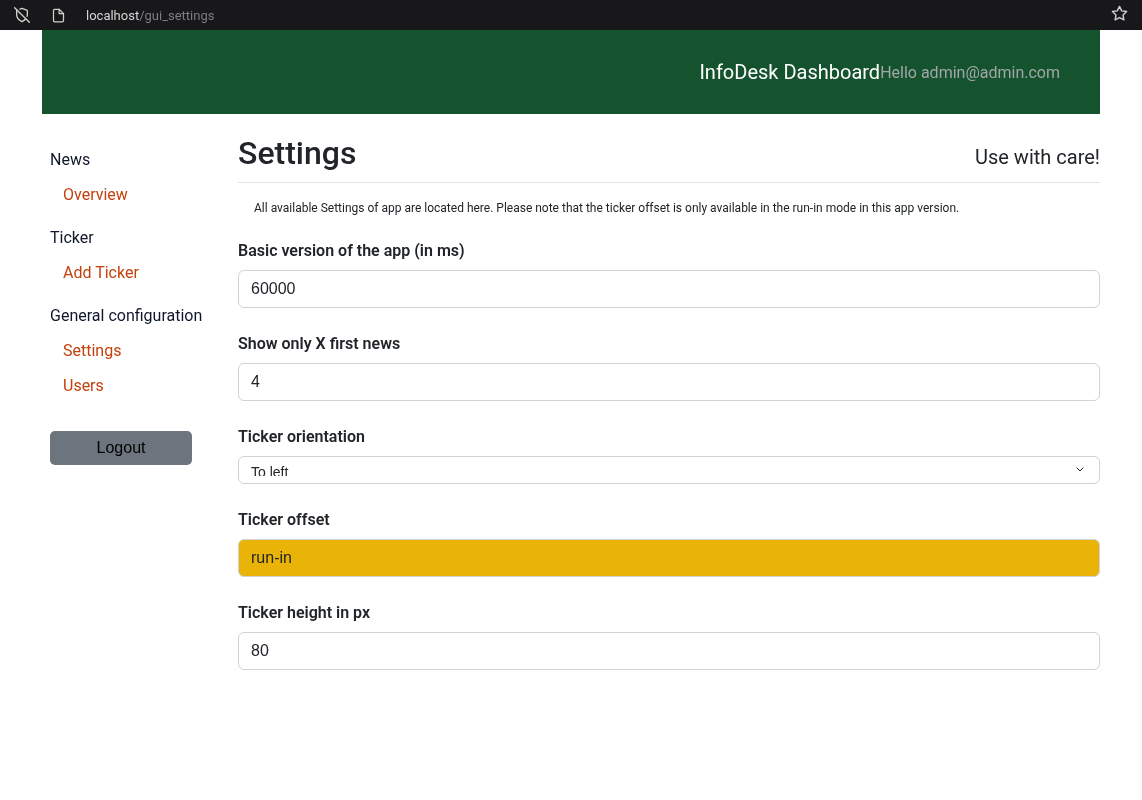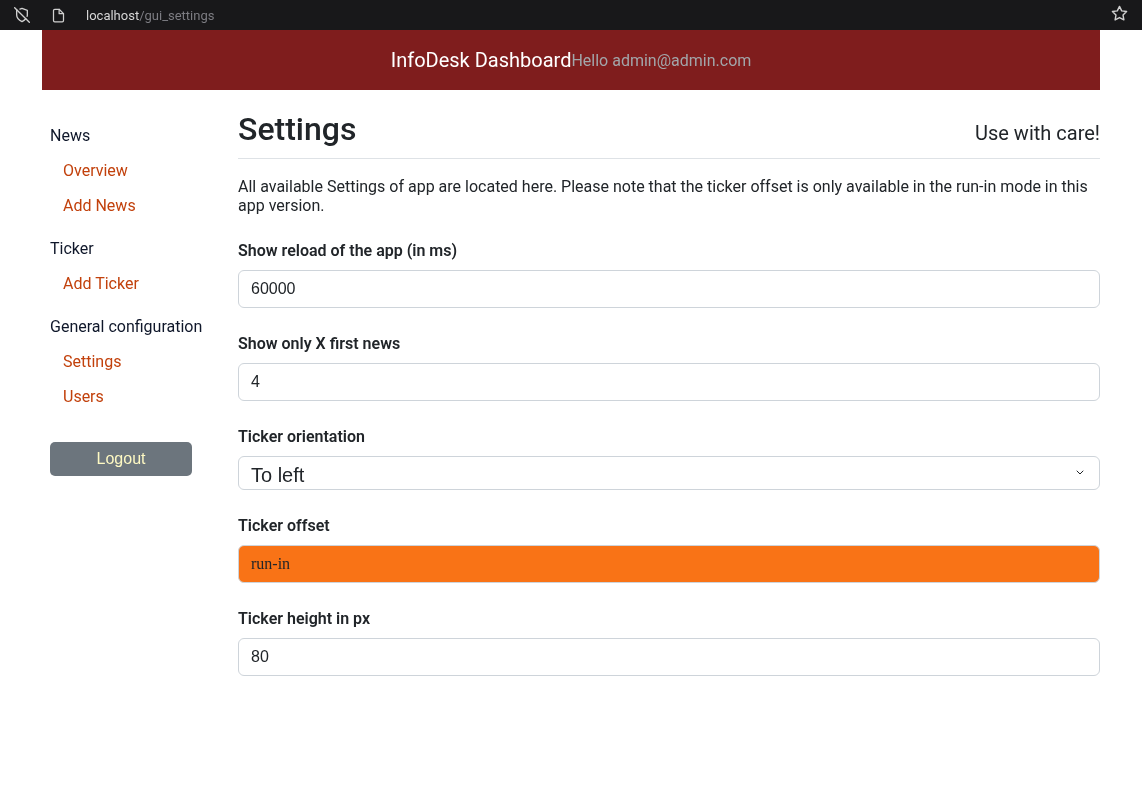--- a/index.html
+++ b/index.html
@@ -31,26 +31,26 @@
     }
     .addr-text { font-size: 13px; color: #d6d6d6; }
     .addr-text .path { color: #7c7c82; }
     .star-icon { color: #d0d0d0; }
     
     .page-wrap {
       padding: 0 42px 0 42px;
     }
     
     .header {
-      background: #7f1d1d;
+      background: #14532d;
       color: #fff;
-      padding: 18px 40px;
+      padding: 30px 40px;
       display: flex;
       align-items: center;
-      justify-content: center;
+      justify-content: flex-end;
     }
     .brand {
       font-size: 20px;
       font-weight: 400;
       color: #fff;
     }
     .hello {
       color: #a2a6aa;
       font-size: 16px;
     }
@@ -78,21 +78,21 @@
       text-decoration: none;
       padding: 6px 0 6px 13px;
       font-size: 16px;
       margin-bottom: 4px;
       cursor: pointer;
     }
     .logout-btn {
       display: block;
       width: 142px;
       background: #6c757d;
-      color: #fef9c3;
+      color: #000000;
       border: none;
       padding: 8px 0;
       font-size: 16px;
       border-radius: 5px;
       margin-top: 30px;
       cursor: pointer;
     }
     
     .main {
       flex: 1;
@@ -108,22 +108,23 @@
     }
     .title {
       font-size: 32px;
       font-weight: 500;
     }
     .warn {
       font-size: 20px;
       color: #212529;
     }
     .description {
-      font-size: 16px;
+      font-size: 12px;
       margin-bottom: 26px;
+      margin-left: 16px;
     }
     .form-group {
       margin-bottom: 26px;
     }
     .form-label {
       display: block;
       font-weight: 600;
       font-size: 16px;
       margin-bottom: 10px;
     }
@@ -131,32 +132,31 @@
       width: 100%;
       padding: 8px 12px;
       font-size: 16px;
       color: #212529;
       background: #fff;
       border: 1px solid #ced4da;
       border-radius: 6px;
       height: 38px;
     }
     .form-control[readonly] {
-      background: #f97316;
-      font-family: Liberation Serif, serif;
+      background: #eab308;
     }
     .form-select {
       width: 100%;
       padding: 7px 36px 7px 12px;
-      font-size: 20px;
+      font-size: 14px;
       color: #212529;
       background: #fff;
       border: 1px solid #ced4da;
       border-radius: 6px;
-      height: 34px;
+      height: 28px;
       appearance: none;
       position: relative;
     }
     .select-wrap {
       position: relative;
       width: 100%;
     }
     .select-chevron {
       position: absolute;
       right: 14px;
@@ -201,42 +201,41 @@
     <div class="brand">InfoDesk Dashboard</div>
     <div class="hello">Hello admin@admin.com</div>
   </div>
 
   <div class="content">
 
     <div class="sidebar">
 
       <div class="nav-header">News</div>
       <a class="nav-link">Overview</a>
-      <a class="nav-link">Add News</a>
 
       <div class="nav-header">Ticker</div>
       <a class="nav-link">Add Ticker</a>
 
       <div class="nav-header">General configuration</div>
       <a class="nav-link">Settings</a>
       <a class="nav-link">Users</a>
 
       <button class="logout-btn">Logout</button>
     </div>
 
     <div class="main">
       <div class="title-row">
         <h1 class="title">Settings</h1>
         <div class="warn">Use with care!</div>
       </div>
 
       <p class="description">All available Settings of app are located here. Please note that the ticker offset is only available in the run-in mode in this app version.</p>
 
       <div class="form-group">
-        <label class="form-label">Show reload of the app (in ms)</label>
+        <label class="form-label">Basic version of the app (in ms)</label>
         <input class="form-control" type="text" value="60000" style="">
       </div>
 
       <div class="form-group">
         <label class="form-label">Show only X first news</label>
         <input class="form-control" type="text" value="4" style="">
       </div>
 
 
       <div class="form-group">

